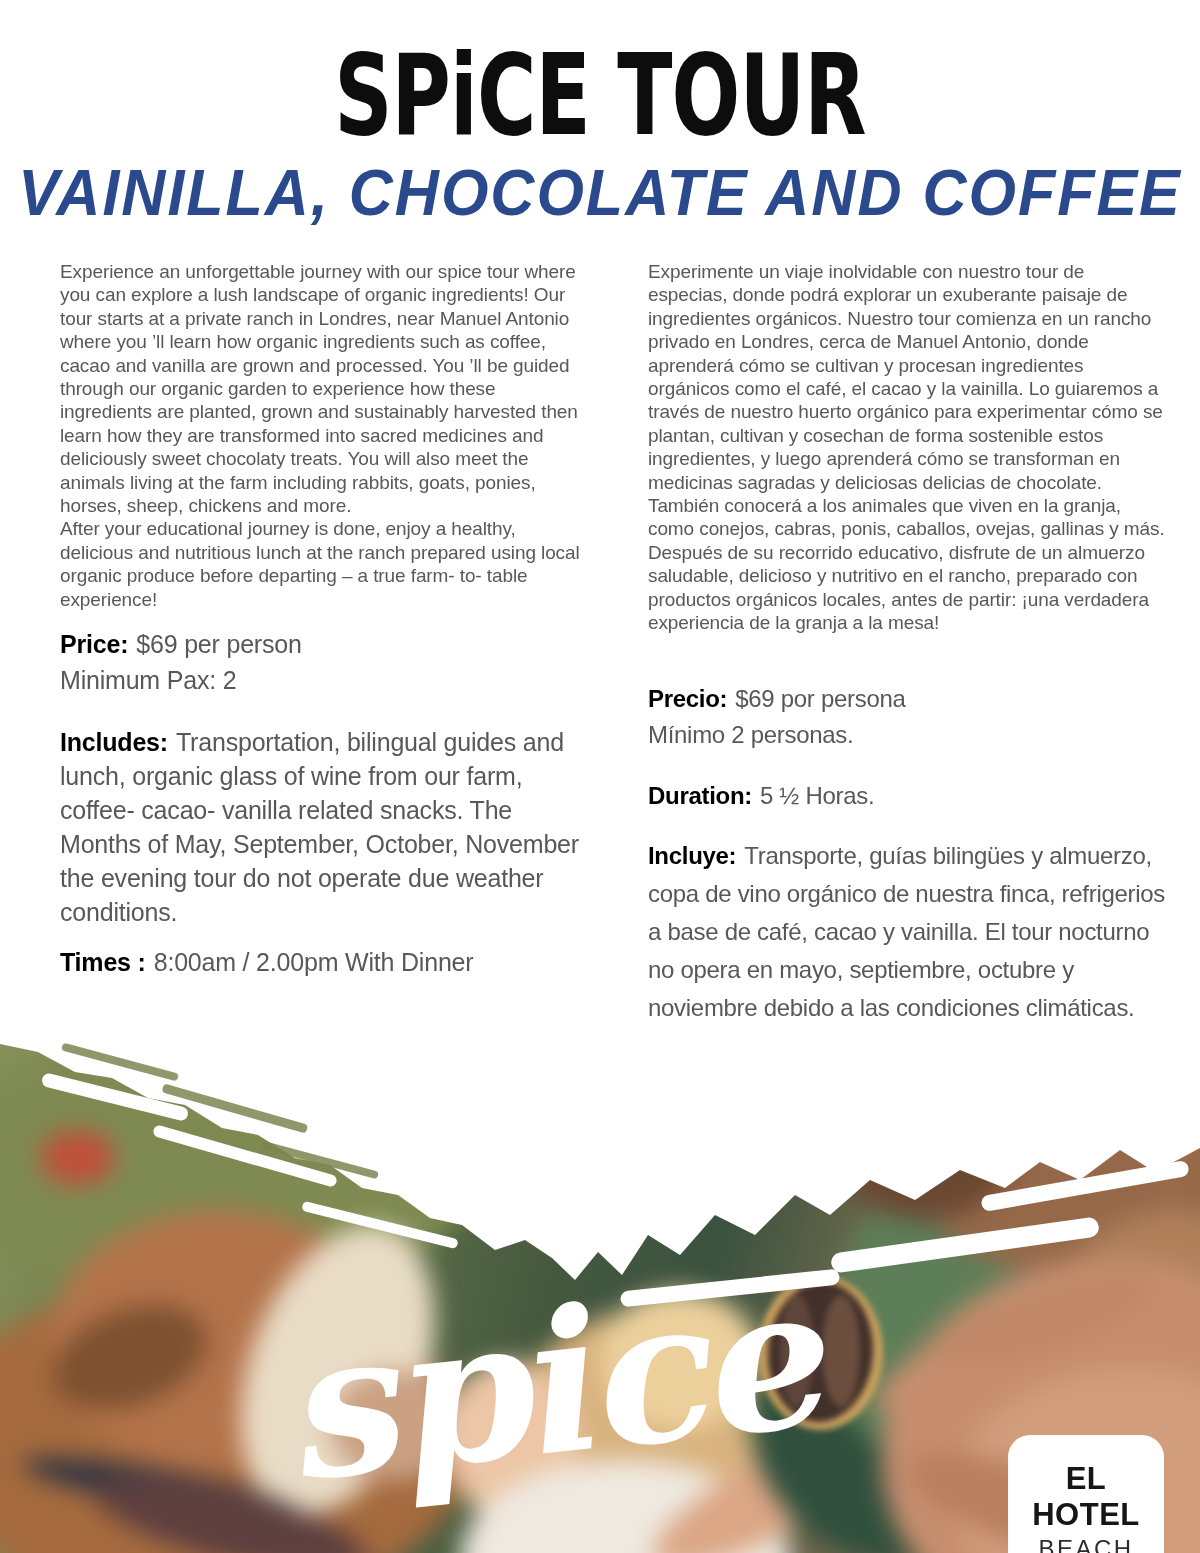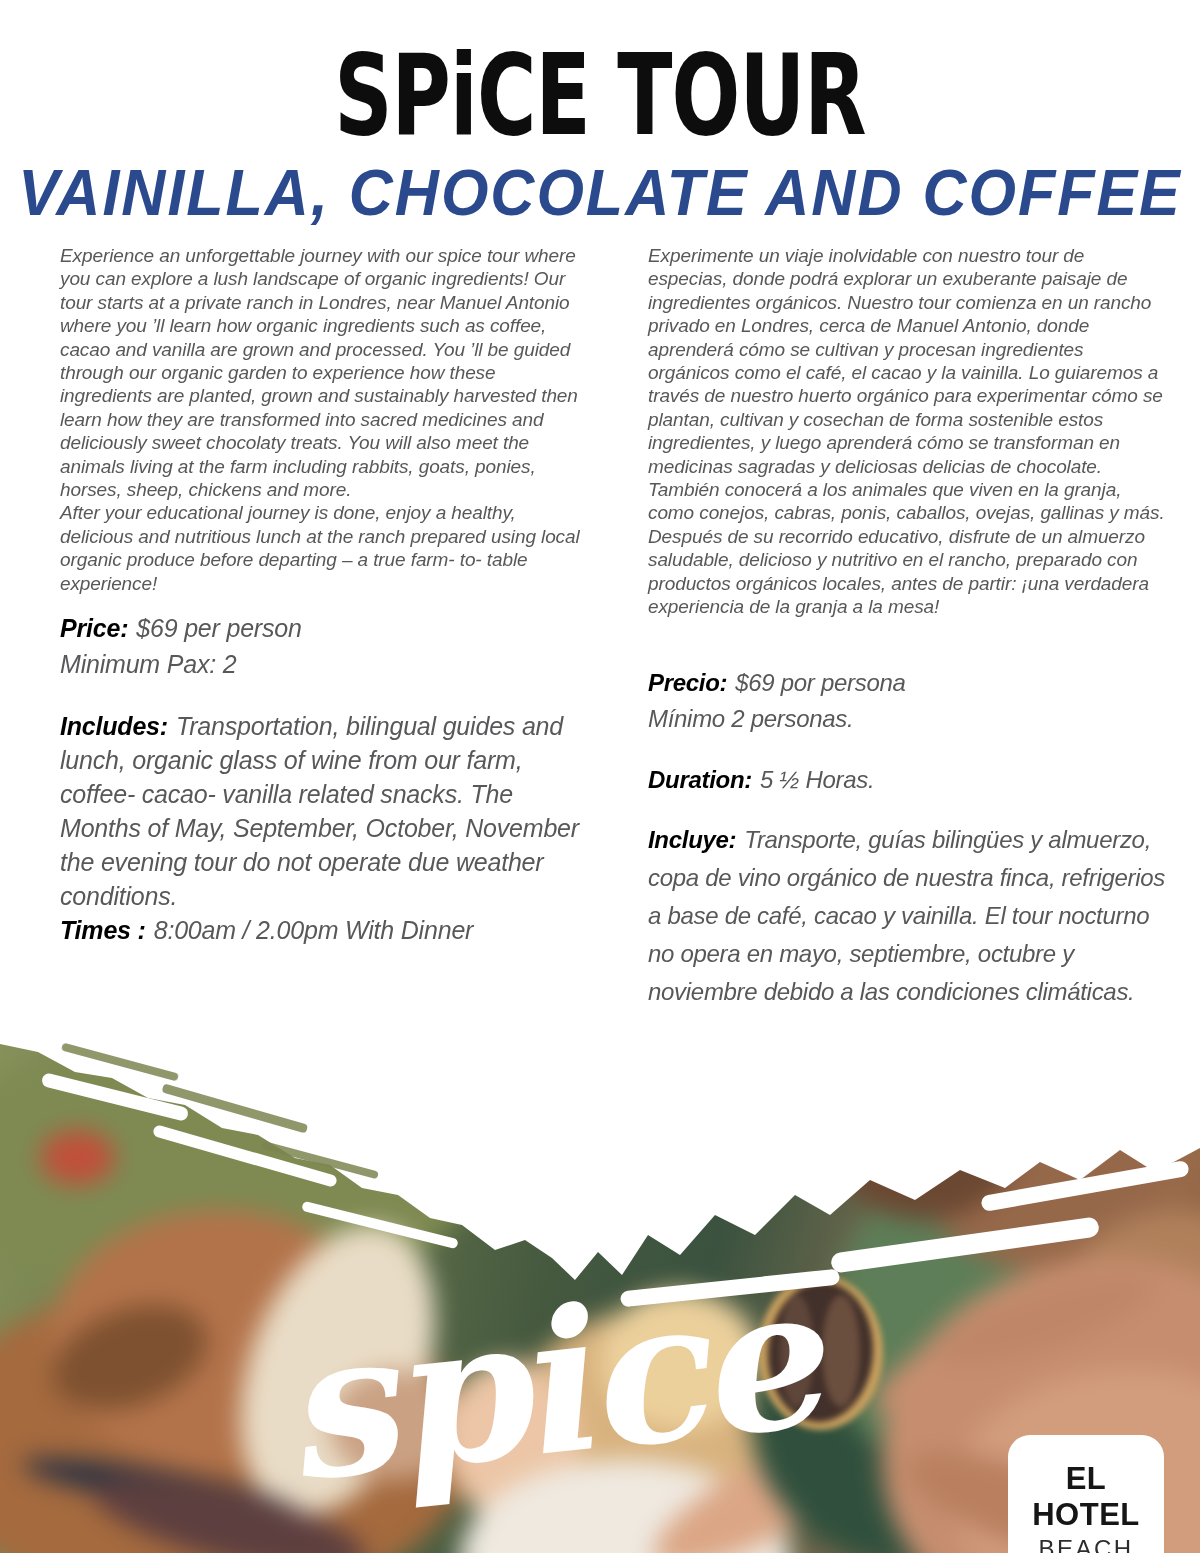--- a/index.html
+++ b/index.html
@@ -9,21 +9,21 @@
   
   .title{position:absolute;top:30px;left:0;width:100%;text-align:center;margin:0;
          font-family:"DejaVu Sans",sans-serif;font-weight:900;font-size:92px;color:#0d0d0d;
          letter-spacing:-1px;transform:scale(0.88,1.22);transform-origin:center top;}
   .subtitle{position:absolute;top:156px;left:0;width:100%;text-align:center;margin:0;
          font-family:"Liberation Sans",sans-serif;font-weight:700;font-style:italic;
          font-size:61px;color:#2b4a8e;letter-spacing:2px;transform:scaleY(1.05);transform-origin:center top;
          white-space:nowrap;}
 
   
-  .col{position:absolute;top:244px;color:#58585a;font-style:italic;}
+  .col{position:absolute;top:260px;color:#58585a;}
   .col.en{left:60px;width:527px;}
   .col.es{left:648px;width:520px;}
   .intro{font-size:19px;line-height:23.4px;margin:0;letter-spacing:-0.1px;}
   .big{font-size:25px;line-height:34px;margin:0;letter-spacing:-0.2px;}
   .en .price .big{line-height:36px;}
   .es .big{font-size:24px;line-height:38px;letter-spacing:-0.3px;}
   .es .price .big{line-height:36px;}
   .lbl{font-weight:bold;color:#000;margin-right:8px;}
 
   
@@ -63,21 +63,21 @@
     <div class="price" style="margin-top:15px">
       <p class="big"><span class="lbl">Price:</span><span>$69 per person</span></p>
       <p class="big">Minimum Pax: 2</p>
     </div>
 
 
     <div style="margin-top:27px">
       <p class="big"><span class="lbl">Includes:</span><span>Transportation, bilingual guides and lunch, organic glass of wine from our farm, coffee- cacao- vanilla related snacks. The Months of May, September, October, November the evening tour do not operate due weather conditions.</span></p>
     </div>
 
-    <div style="margin-top:0">
+    <div style="margin-top:16px">
       <p class="big"><span class="lbl">Times :</span><span>8:00am / 2.00pm With Dinner</span></p>
     </div>
   </section>
 
   <section class="col es">
     <p class="intro">Experimente un viaje inolvidable con nuestro tour de especias, donde podrá explorar un exuberante paisaje de ingredientes orgánicos. Nuestro tour comienza en un rancho privado en Londres, cerca de Manuel Antonio, donde aprenderá cómo se cultivan y procesan ingredientes orgánicos como el café, el cacao y la vainilla. Lo guiaremos a través de nuestro huerto orgánico para experimentar cómo se plantan, cultivan y cosechan de forma sostenible estos ingredientes, y luego aprenderá cómo se transforman en medicinas sagradas y deliciosas delicias de chocolate. También conocerá a los animales que viven en la granja, como conejos, cabras, ponis, caballos, ovejas, gallinas y más. Después de su recorrido educativo, disfrute de un almuerzo saludable, delicioso y nutritivo en el rancho, preparado con productos orgánicos locales, antes de partir: ¡una verdadera experiencia de la granja a la mesa!</p>
 
     <div class="price" style="margin-top:46px">
       <p class="big"><span class="lbl">Precio:</span><span>$69 por persona</span></p>
       <p class="big">Mínimo 2 personas.</p>

